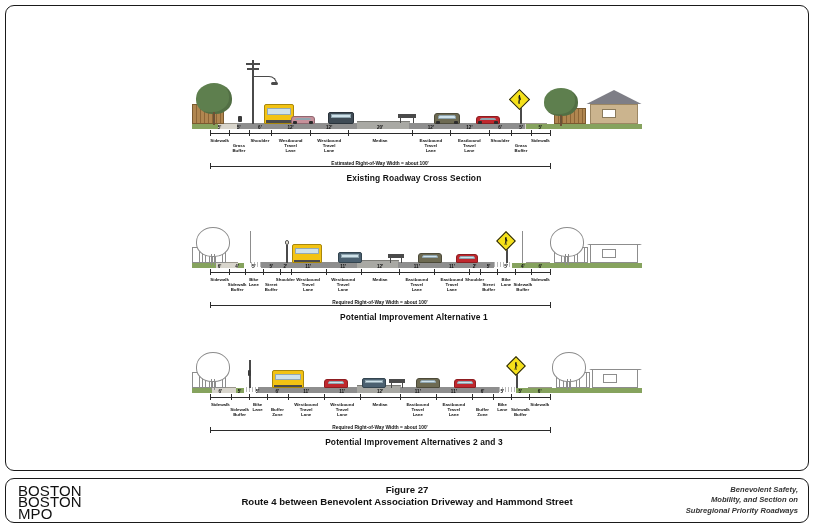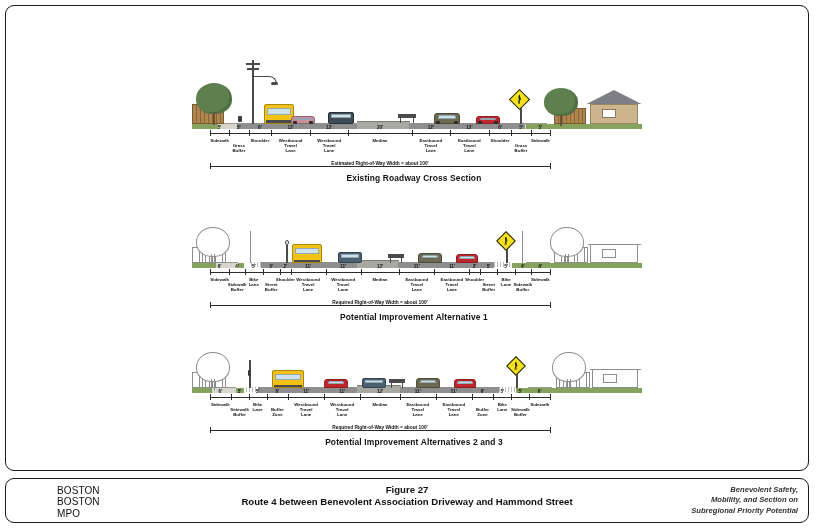--- a/index.html
+++ b/index.html
@@ -1,20 +1,20 @@
 <!DOCTYPE html>
 <html><head>
 <meta charset="utf-8">
 <style>
   html,body{margin:0;padding:0;background:#fff;}
   body{width:816px;height:528px;font-family:"Liberation Sans",sans-serif;overflow:hidden;}
   .page{position:relative;width:816px;height:528px;background:#ffffff;}
   .frame{position:absolute;left:5px;top:5px;width:804px;height:466px;border:1.2px solid #1a1a1a;border-radius:9px;box-sizing:border-box;background:#fff;}
   .footer{position:absolute;left:5px;top:478px;width:804px;height:45px;border:1.2px solid #1a1a1a;border-radius:9px;box-sizing:border-box;background:#fff;}
-  .footer-logo{position:absolute;left:12px;top:6px;font-size:10px;line-height:11.4px;color:#111;letter-spacing:.1px;margin-left:39px;}
+  .footer-logo{position:absolute;left:12px;top:6px;font-size:15px;line-height:11.4px;color:#111;letter-spacing:.1px;}
   .footer-center{position:absolute;left:0;right:0;top:5px;text-align:center;font-size:9.6px;line-height:11.6px;font-weight:bold;color:#111;}
   .footer-right{position:absolute;right:10px;top:6px;text-align:right;font-style:italic;font-weight:bold;font-size:7.6px;line-height:10.4px;color:#333;}
 
   .section{position:absolute;left:0;width:816px;}
   .scene{position:relative;height:102px;}
   .dims{position:relative;height:30px;}
   .rowline{position:relative;height:13px;}
   .caption{text-align:center;font-size:8.4px;font-weight:bold;color:#111;letter-spacing:.15px;}
 
   
@@ -534,17 +534,17 @@
       <div>BOSTON</div>
       <div>MPO</div>
     </div>
     <div class="footer-center">
       <div>Figure 27</div>
       <div>Route 4 between Benevolent Association Driveway and Hammond Street</div>
     </div>
     <div class="footer-right">
       <div>Benevolent Safety,</div>
       <div>Mobility, and Section on</div>
-      <div>Subregional Priority Potential</div>
+      <div>Subregional Priority Roadways</div>
     </div>
   </div>
 
 </div>
 
 </body></html>

